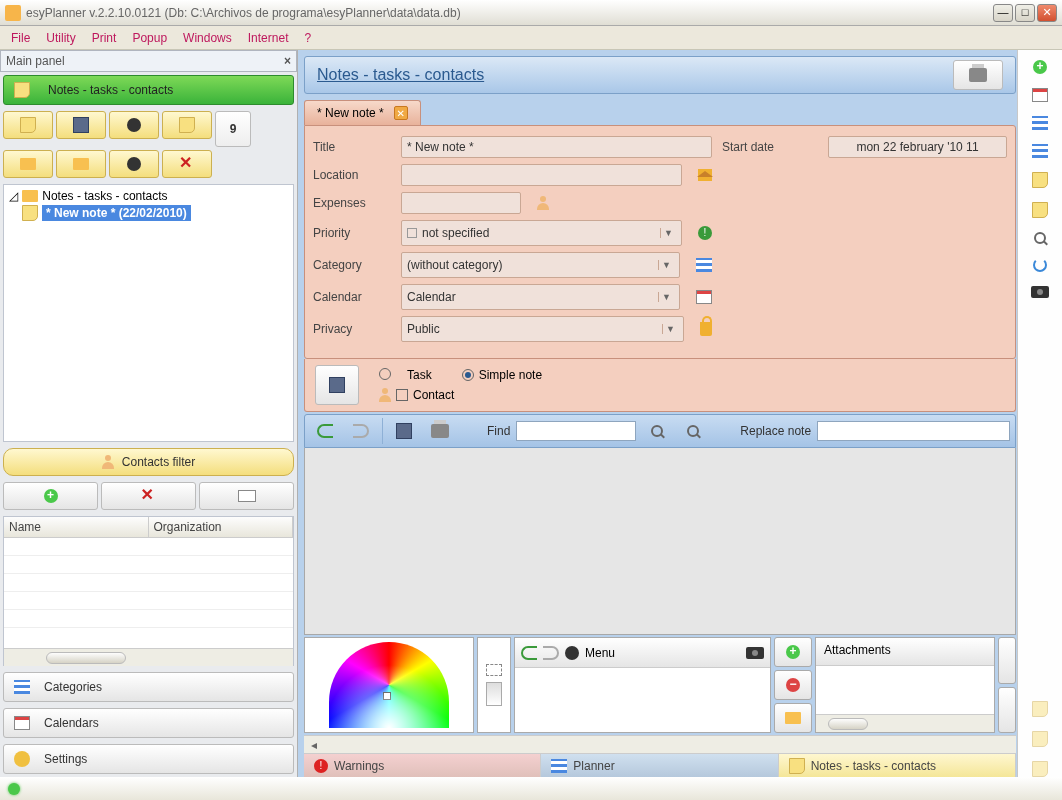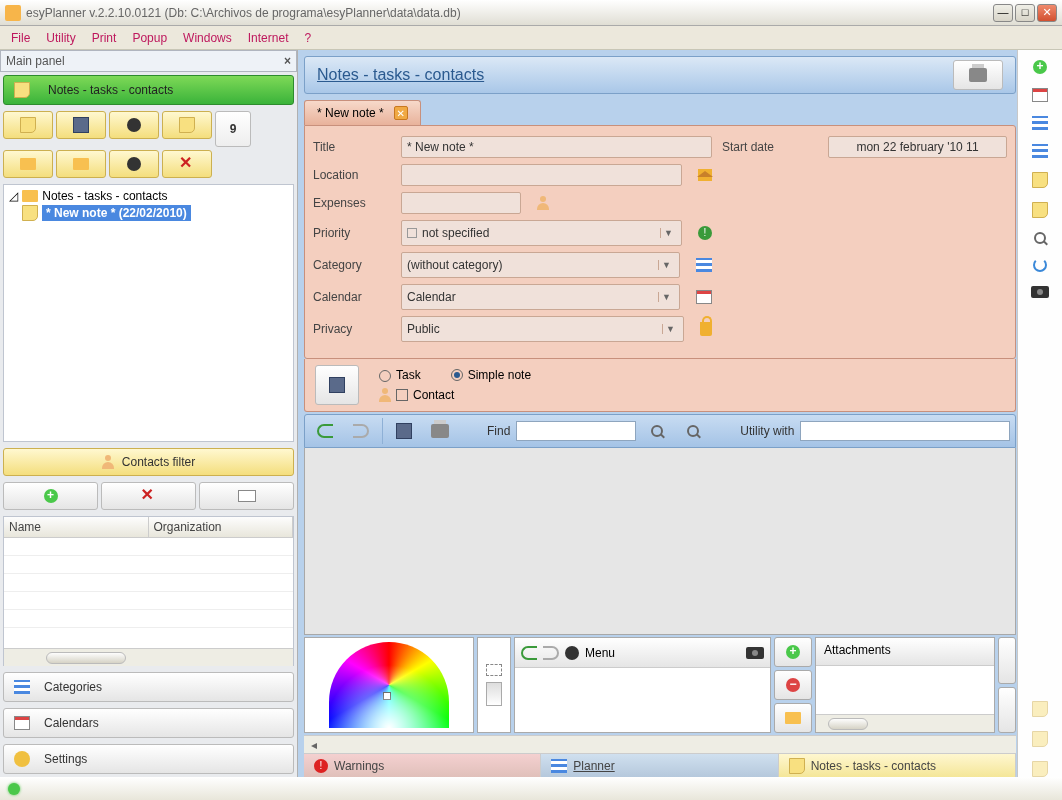--- a/index.html
+++ b/index.html
@@ -31,21 +31,21 @@
 .greenbar { margin: 3px; height: 30px; background: linear-gradient(#7ed957,#3ab33a); border: 1px solid #2d8b2d; border-radius: 3px; display: flex; align-items: center; padding: 0 10px; color: #222; font-size: 14px; }
 .greenbar .ico { width: 18px; height: 18px; margin-right: 18px; }
 
 .toolgrid { margin: 3px; display: flex; flex-wrap: wrap; gap: 3px; }
 .tbtn { width: 50px; height: 28px; background: linear-gradient(#fff8d0,#f4de7d); border: 1px solid #ccb050; border-radius: 3px; display: flex; align-items: center; justify-content: center; }
 .calbtn { width: 36px; height: 36px; background: linear-gradient(#fff,#eee); border: 1px solid #bbb; border-radius: 3px; display: flex; align-items: center; justify-content: center; font-size: 11px; font-weight: bold; color: #333; }
 
 .tree { margin: 3px; flex: 1; background: #fff; border: 1px solid #bfc5d0; padding: 3px 5px; overflow: auto; min-height: 180px; }
 .treeitem { display: flex; align-items: center; gap: 4px; padding: 1px 0; }
 
-.yellowbar { margin: 3px; height: 28px; background: linear-gradient(#fff8d0,#f4de7d); border: 1px solid #ccb050; border-radius: 3px; display: flex; align-items: center; justify-content: center; color: #333; font-size: 13px; }
+.yellowbar { margin: 3px; height: 28px; background: linear-gradient(#fff8d0,#f4de7d); border: 1px solid #ccb050; border-radius: 10px; display: flex; align-items: center; justify-content: center; color: #333; font-size: 13px; }
 .yellowbar .ico { margin-right: 8px; }
 
 .btnsrow { margin: 3px; display: flex; gap: 3px; }
 .btnsrow .b { flex: 1; height: 28px; background: linear-gradient(#fff,#e5e5e5); border: 1px solid #bbb; border-radius: 3px; display: flex; align-items: center; justify-content: center; }
 
 .ctable { margin: 3px; border: 1px solid #bfc5d0; height: 150px; background: #fff; }
 .ctable .hdr { display: flex; }
 .ctable .hdr .c { flex: 1; background: linear-gradient(#fdfdfd,#e8e6db); border-right: 1px solid #ccc; border-bottom: 1px solid #ccc; padding: 3px 5px; color: #444; }
 .ctable .body { height: 110px; overflow: auto; }
 .ctable .body .row { display: flex; border-bottom: 1px solid #eee; height: 18px; }
@@ -102,21 +102,21 @@
 .attachpanel { width: 180px; background: #fff; border:1px solid #aaa; }
 .attachpanel .hdr { height: 28px; background: linear-gradient(#fff,#e5e5e5); border-bottom:1px solid #ccc; padding:5px 8px;}
 .attachpanel .body { height: 48px;}
 .attachextra { width: 18px; display:flex; flex-direction:column; gap:3px;}
 .attachextra .sq { flex:1; background: linear-gradient(#fff,#e5e5e5); border:1px solid #aaa; border-radius:3px;}
 
 
 .bottomtabs { height: 24px; display: flex; }
 .btab { flex: 1; display: flex; align-items: center; padding: 0 10px; gap: 6px; color: #444; border-top:1px solid #ccc;border-right:1px solid #ccc; font-size:12px;}
 .btab.warn { background: linear-gradient(#f4d0d0,#e0c0ba);}
-.btab.plan { background: linear-gradient(#d0e0ef,#b5c8dc); text-decoration: underline;}
+.btab.plan { background: linear-gradient(#d0e0ef,#b5c8dc);}
 .btab.notes { background: linear-gradient(#fff7d0,#f4e698);}
 .warnico{width:14px;height:14px;border-radius:50%;background:#d22;color:#fff;text-align:center;line-height:14px;font-size:10px;}
 
 
 .statusbar { height: 23px; background: linear-gradient(#fff,#e8e6da); display:flex; align-items:center; padding:0 8px;}
 .greendot { width:12px;height:12px;border-radius:50%;background:#4ac84a;box-shadow:0 0 3px #4ac84a;}
 
 
 .ico { display:inline-block; }
 .ico.note{ width:16px;height:16px;background:#f8e080;border:1px solid #d0b050;border-bottom-right-radius:5px;}
@@ -337,21 +337,21 @@
               <div class="inp" style="text-align:center;line-height:20px;"><span>mon 22 february '10  11</span></div>
             </div>
         </div>
       </div>
       <div class="saverow">
         <div class="savebtn">
             <span class="ico save"></span>
           </div>
         <div style="display:flex;flex-direction:column;gap:6px;">
           <div style="display:flex;gap:30px;align-items:center;">
-            <label style="display:flex;gap:5px;align-items:flex-end;">
+            <label style="display:flex;gap:16px;align-items:flex-start;">
                 <span class="radio"></span>
                 <span>Task</span>
               </label>
             <label style="display:flex;gap:5px;align-items:center;">
                 <span class="radio checked"></span>
                 <span>Simple note</span>
               </label>
           </div>
           <label style="display:flex;gap:5px;align-items:center;">
               <span class="ico person"></span>
@@ -378,21 +378,21 @@
         <span style="width:20px;"></span>
         <span class="txt">Find</span>
         <input style="">
         <div class="iconbtn">
             <span class="ico search"></span>
           </div>
         <div class="iconbtn">
             <span class="ico search"></span>
           </div>
         <span style="width:20px;"></span>
-        <span class="txt">Utility with</span>
+        <span class="txt">Replace note</span>
         <input style="flex: 1 1 0%;">
       </div>
       <div class="textarea"></div>
 
       <div class="bottombar">
         <div class="colorpanel">
           <div class="colorwheel">
               <span style="position:absolute;left:54px;top:50px;width:8px;height:8px;border:1px solid #000;background:#fff;"></span>
             </div>
         </div>

